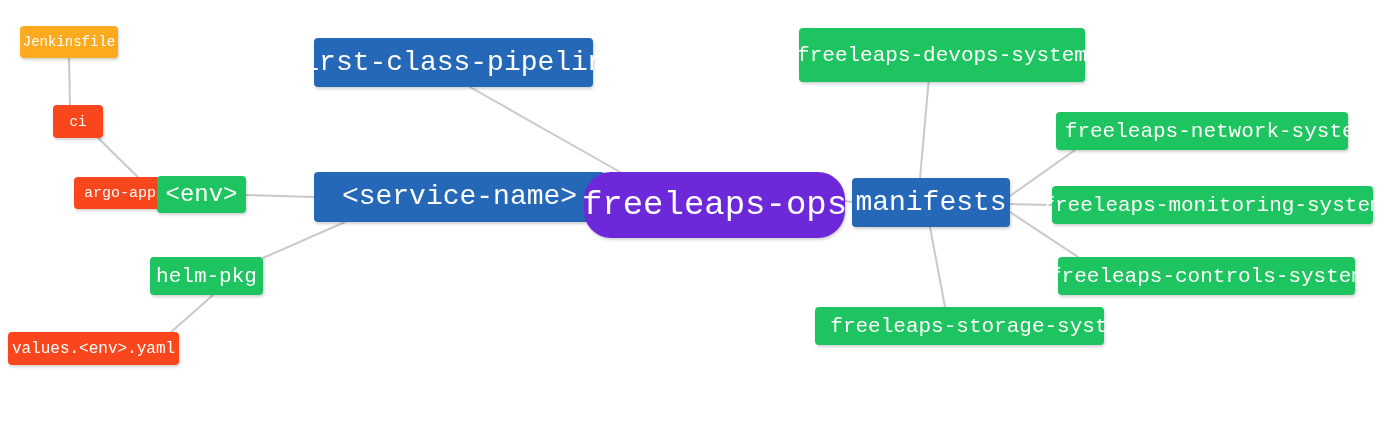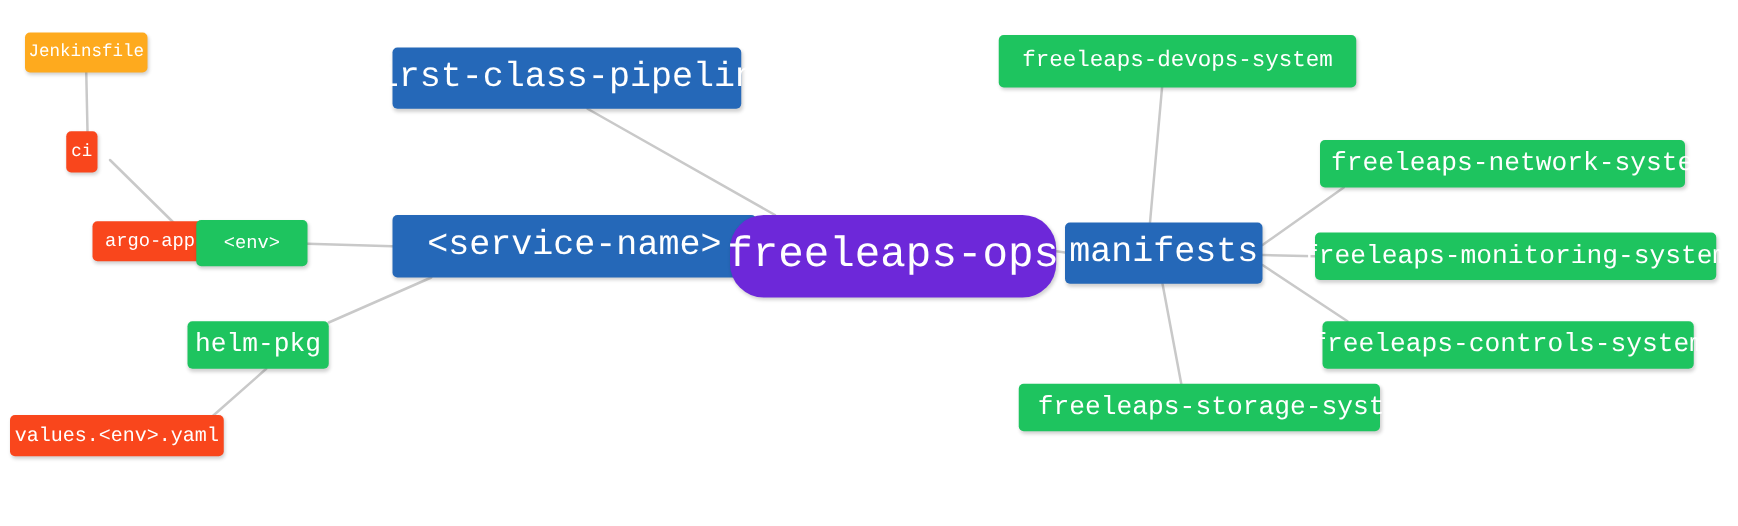--- a/index.html
+++ b/index.html
@@ -78,48 +78,48 @@
       <path d="M 920 178 L 930 66" stroke="#c9c9c9" stroke-width="2" fill="none" stroke-linecap="round"></path>
       <path d="M 1010 196 L 1075 150" stroke="#c9c9c9" stroke-width="2" fill="none" stroke-linecap="round"></path>
       <path d="M 1010 204 L 1052 205" stroke="#c9c9c9" stroke-width="2" fill="none" stroke-linecap="round"></path>
       <path d="M 1010 212 L 1078 257" stroke="#c9c9c9" stroke-width="2" fill="none" stroke-linecap="round"></path>
       <path d="M 930 227 L 945 307" stroke="#c9c9c9" stroke-width="2" fill="none" stroke-linecap="round"></path>
     </svg>
   <div id="node-layer">
       <div class="node n-orange" style="left: 20px; top: 26px; width: 98px; height: 32px; font-size: 14px;">
         <span class="node-label">Jenkinsfile</span>
       </div>
-      <div class="node n-red" style="left: 53px; top: 105px; width: 25px; height: 33px; font-size: 14px;">
+      <div class="node n-red" style="left: 53px; top: 105px; width: 50px; height: 33px; font-size: 14px;">
         <span class="node-label">ci</span>
       </div>
       <div class="node n-red" style="left: 31px; top: 177px; width: 92px; height: 32px; font-size: 15px; margin-left: 43px;">
         <span class="node-label">argo-app</span>
       </div>
-      <div class="node n-green" style="left: 157px; top: 176px; width: 89px; height: 37px; font-size: 15px;">
+      <div class="node n-green" style="left: 157px; top: 176px; width: 89px; height: 37px; font-size: 24px;">
         <span class="node-label">&lt;env&gt;</span>
       </div>
       <div class="node n-green" style="left: 150px; top: 257px; width: 113px; height: 38px; font-size: 21px;">
         <span class="node-label">helm-pkg</span>
       </div>
       <div class="node n-red" style="left: 8px; top: 332px; width: 171px; height: 33px; font-size: 16px;">
         <span class="node-label">values.&lt;env&gt;.yaml</span>
       </div>
       <div class="node n-blue" style="left: 314px; top: 38px; width: 279px; height: 49px; font-size: 28px;">
         <span class="node-label">first-class-pipeline</span>
       </div>
       <div class="node n-blue" style="left: 314px; top: 172px; width: 291px; height: 50px; font-size: 28px;">
         <span class="node-label">&lt;service-name&gt;</span>
       </div>
       <div class="node n-root" style="left: 584px; top: 172px; width: 261px; height: 66px; font-size: 34px;">
         <span class="node-label">freeleaps-ops</span>
       </div>
       <div class="node n-blue" style="left: 852px; top: 178px; width: 158px; height: 49px; font-size: 28px; text-align: right;">
         <span class="node-label">manifests</span>
       </div>
-      <div class="node n-green" style="left: 799px; top: 28px; width: 286px; height: 42px; font-size: 18px;">
+      <div class="node n-green" style="left: 799px; top: 28px; width: 286px; height: 54px; font-size: 21px;">
         <span class="node-label">freeleaps-devops-system</span>
       </div>
       <div class="node n-green" style="left: 1056px; top: 112px; width: 292px; height: 38px; font-size: 21px; padding-left: 28px;">
         <span class="node-label">freeleaps-network-system</span>
       </div>
       <div class="node n-green" style="left: 1052px; top: 186px; width: 321px; height: 38px; font-size: 21px;">
         <span class="node-label">freeleaps-monitoring-system</span>
       </div>
       <div class="node n-green" style="left: 1058px; top: 257px; width: 297px; height: 38px; font-size: 21px;">
         <span class="node-label">freeleaps-controls-system</span>

